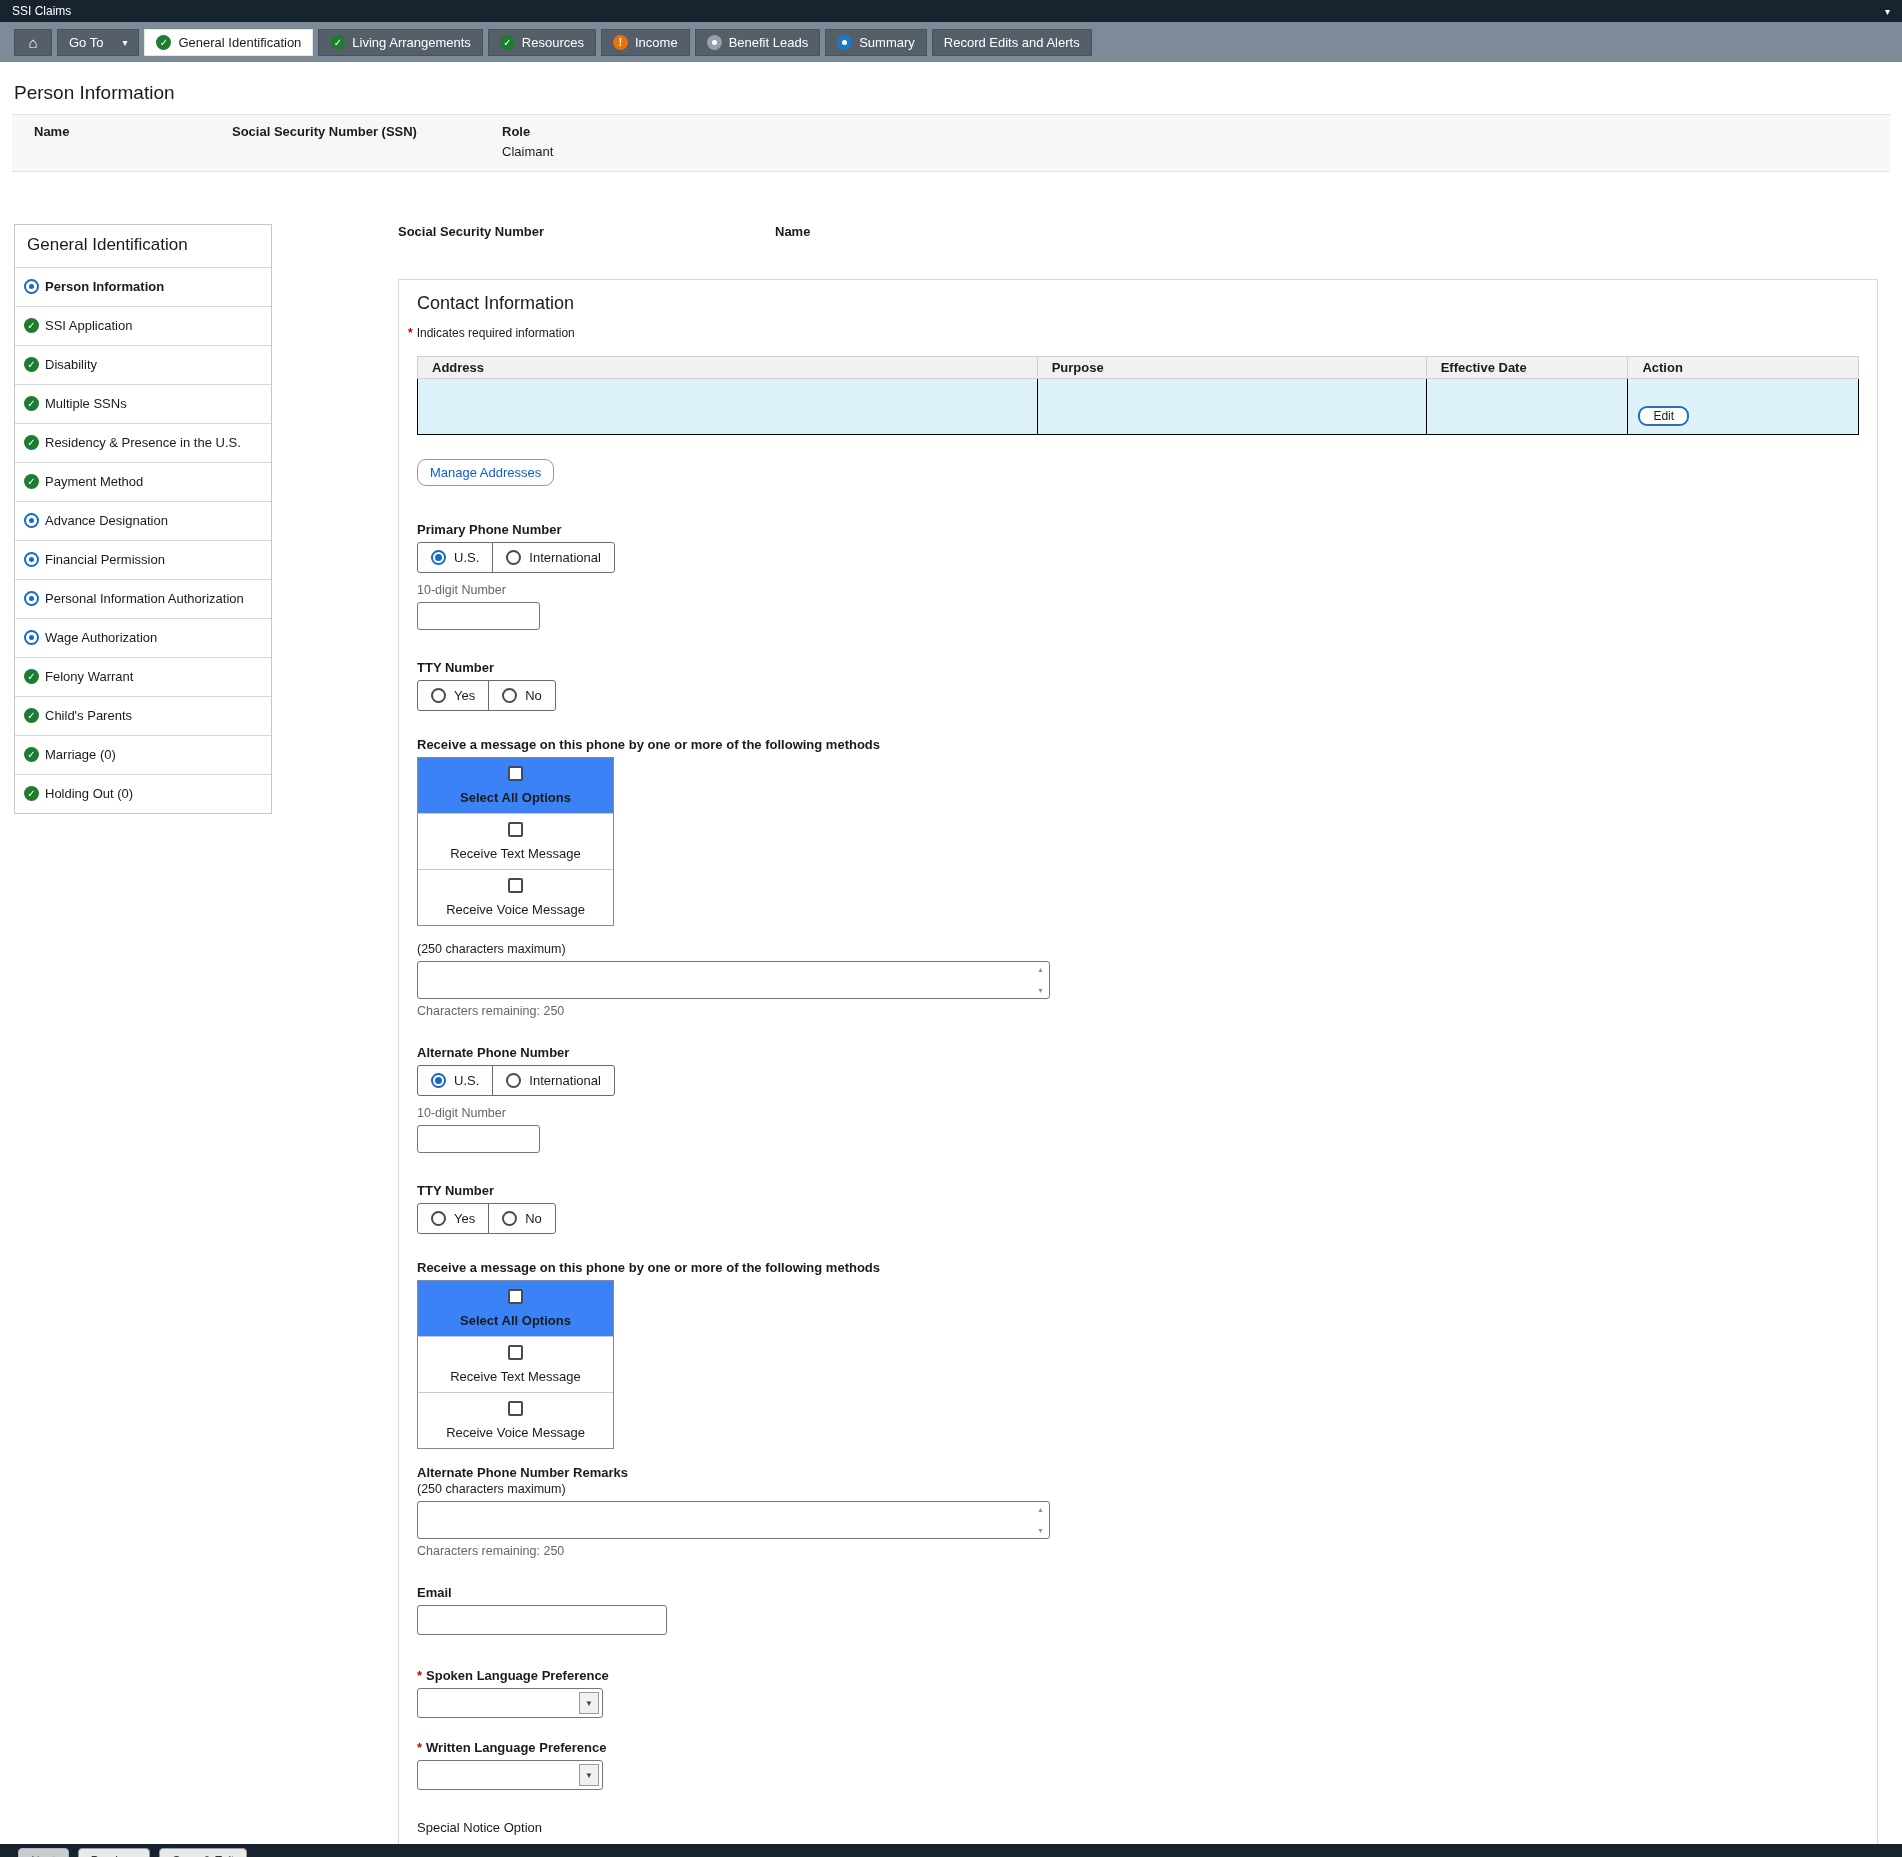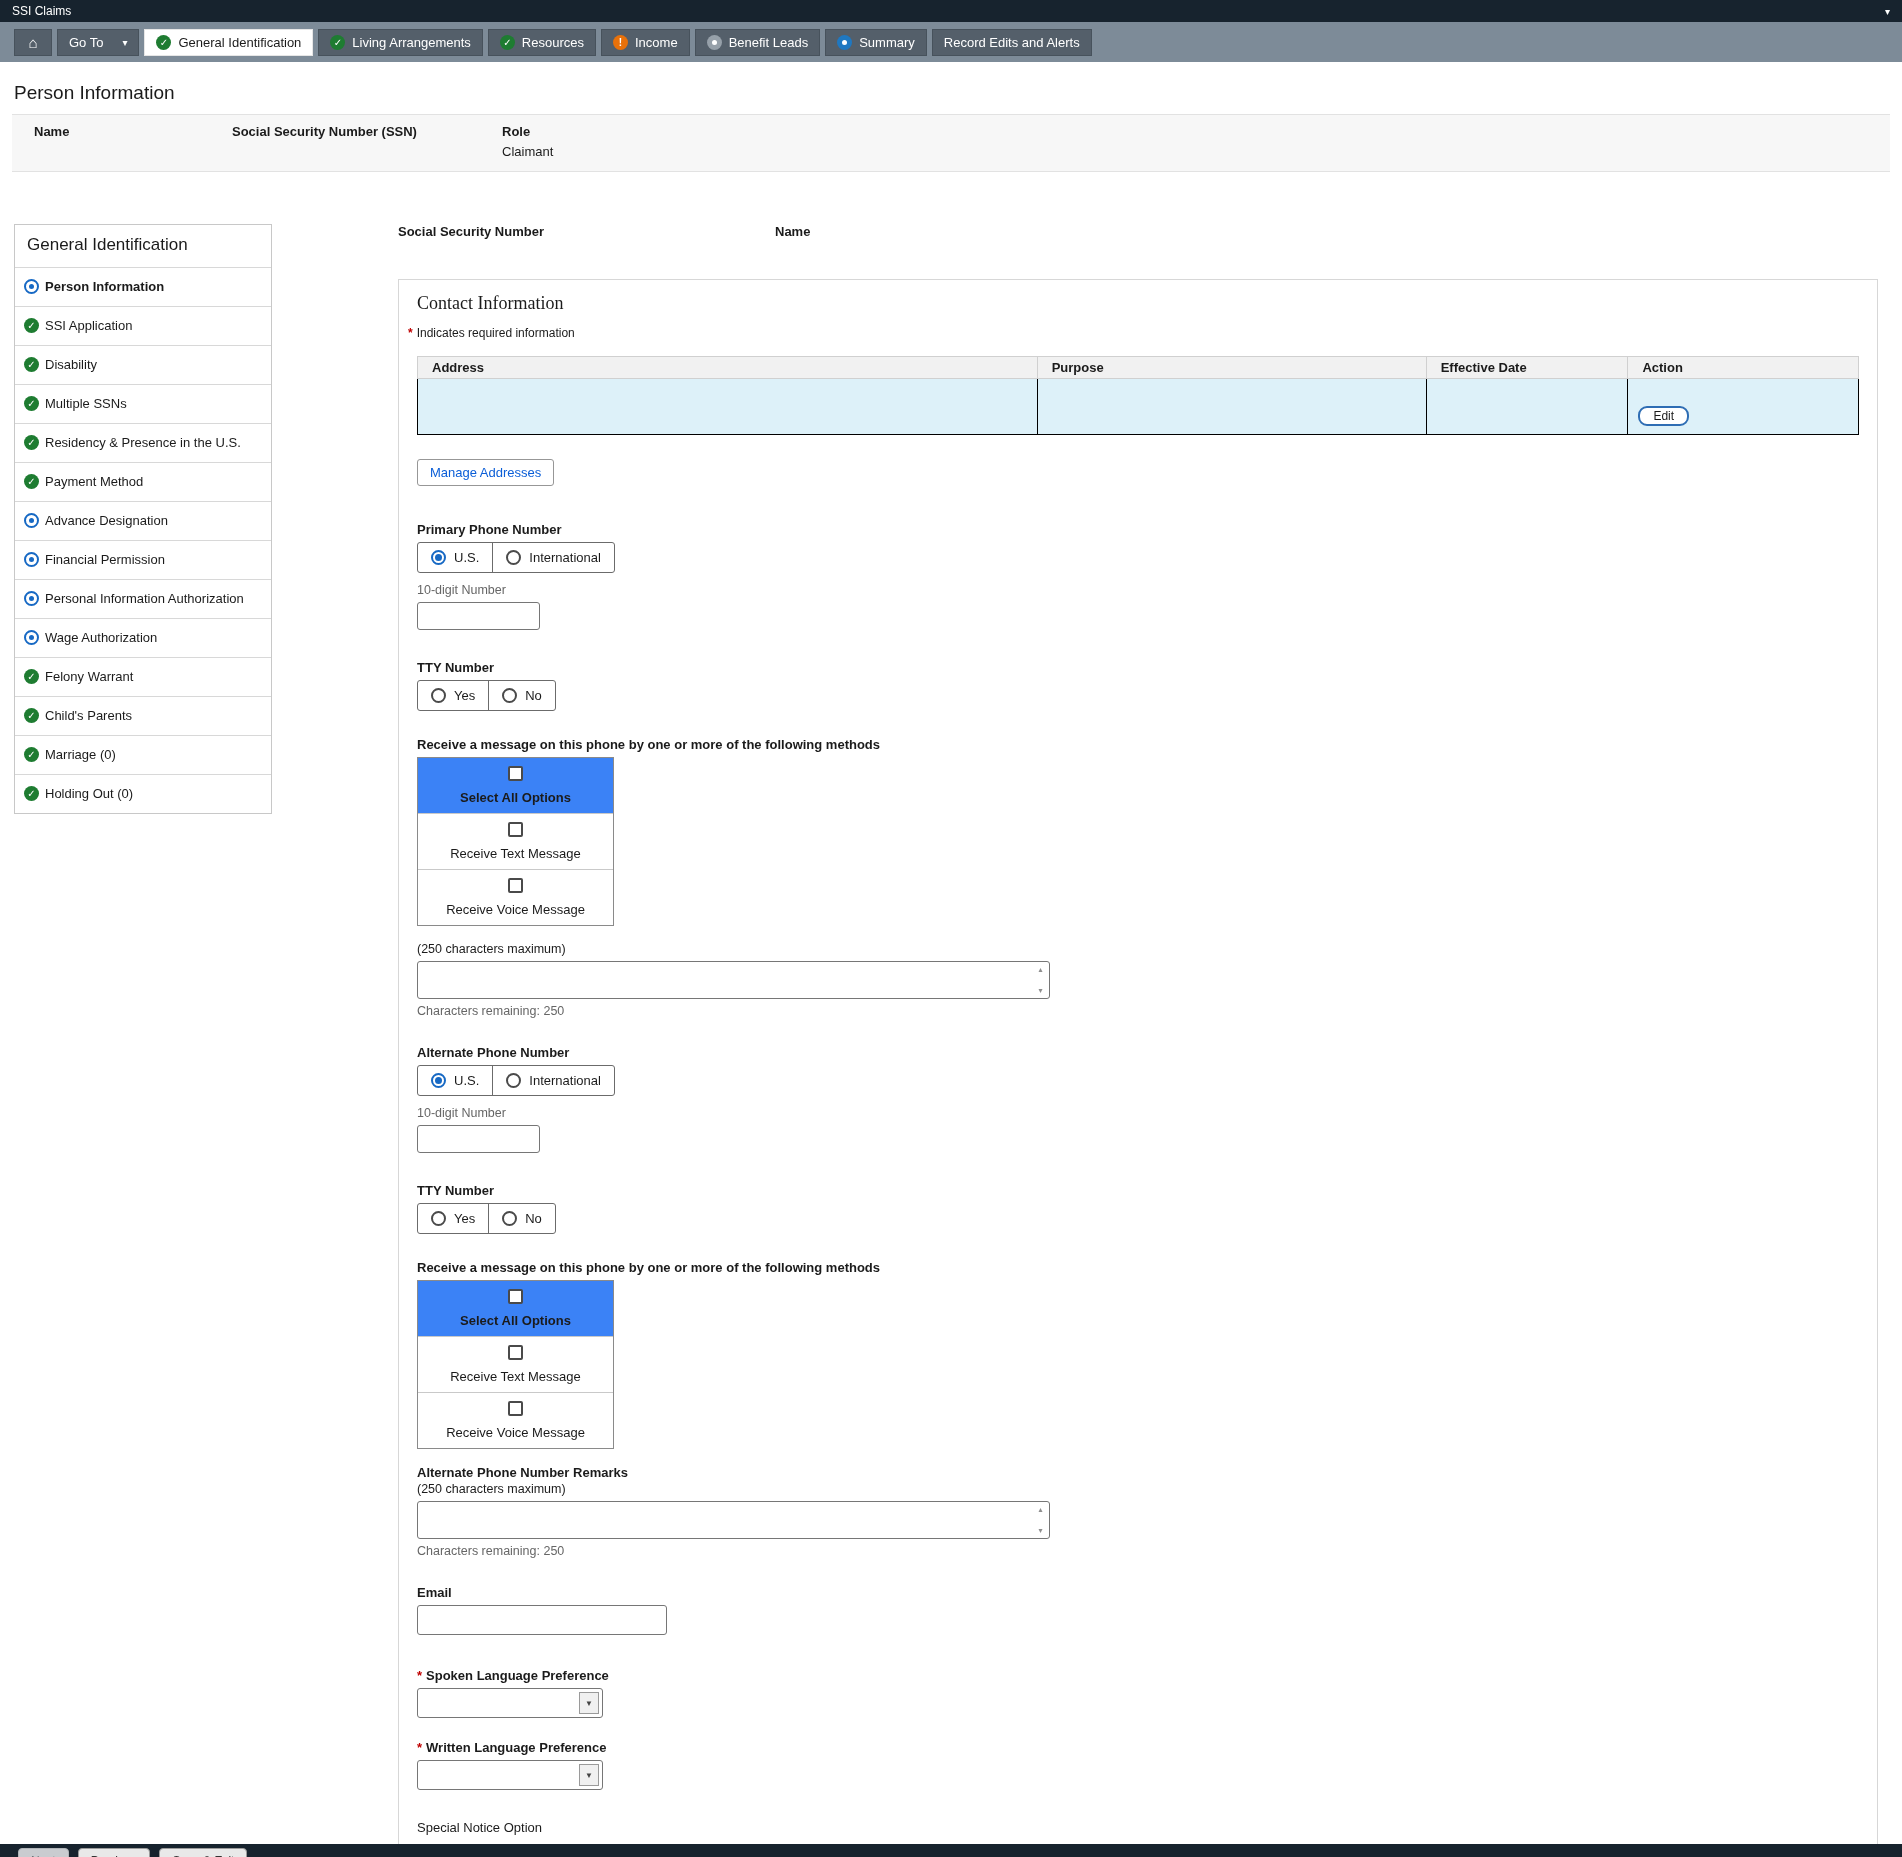--- a/index.html
+++ b/index.html
@@ -53,21 +53,21 @@
                   align-items: flex-start; font-size: 13px; line-height: 16px; cursor: pointer; }
   .sidebar-item.active { font-weight: bold; }
   .sidebar-item .st-ico { margin-top: 0px; }
 
   
   .main { flex: 1; margin-left: 126px; margin-right: 24px; }
   .main-labels { display: flex; font-weight: bold; margin-bottom: 40px; }
   .main-labels .ssn-l { width: 377px; }
 
   .contact-box { border: 1px solid #d7d7d7; padding: 13px 18px 0; }
-  .contact-title { font-size: 18px; font-weight: normal; margin-bottom: 12px; font-family: Liberation Serif, serif; }
+  .contact-title { font-size: 18px; font-weight: normal; margin-bottom: 12px; }
   .req-star { color: #c00000; font-weight: bold; margin-right: 4px; }
   .required-note { font-size: 12px; margin-left: -9px; margin-bottom: 16px; }
 
   .addr-heading-row { display: flex; align-items: center; gap: 6px; margin-bottom: 14px; }
   .addr-heading { font-weight: bold; }
   .info-ico { width: 14px; height: 14px; border-radius: 50%; background: #0b5ed7; color: #fff;
               font-size: 10px; font-weight: bold; display: inline-flex; align-items: center;
               justify-content: center; cursor: pointer; }
   .link { color: #0a5cc2; cursor: pointer; }
 
@@ -76,21 +76,21 @@
                    padding: 3px 14px; font-weight: bold; font-size: 13px; }
   .addr-table th:nth-child(1) { width: 43%; }
   .addr-table th:nth-child(2) { width: 27%; }
   .addr-table th:nth-child(3) { width: 14%; }
   .addr-table th:nth-child(4) { width: 16%; }
   .addr-row td { background: #ddf1f9; border: 1px solid #000000; height: 56px;
                  padding: 4px 8px 8px 10px; vertical-align: bottom; }
   .edit-btn { background: #fff; border: 2px solid #2e6db4; border-radius: 9px; padding: 1px 13px;
               font-size: 12px; color: #1b1b1b; cursor: pointer; font-family: inherit; }
 
-  .manage-btn { background: #fff; border: 1px solid #979797; border-radius: 3px; color: #0b5ed7;
+  .manage-btn { background: #fff; border: 1px solid #979797; border-radius: 9px; color: #0b5ed7;
                 font-size: 13px; padding: 5px 12px; cursor: pointer; font-family: inherit; margin-bottom: 36px; }
 
   .field-label { font-weight: bold; line-height: 15px; margin-bottom: 5px; }
 
   .seg { display: inline-flex; border: 1px solid #6b6b6b; border-radius: 3px; background: #fff; margin-bottom: 10px; }
   .seg.tty { margin-bottom: 26px; }
   .seg-opt { display: flex; align-items: center; gap: 8px; padding: 7px 13px; cursor: pointer; }
   .seg-opt + .seg-opt { border-left: 1px solid #6b6b6b; }
   .radio { width: 15px; height: 15px; border-radius: 50%; border: 2px solid #4a4a4a; background: #fff;
            position: relative; flex: 0 0 auto; }

